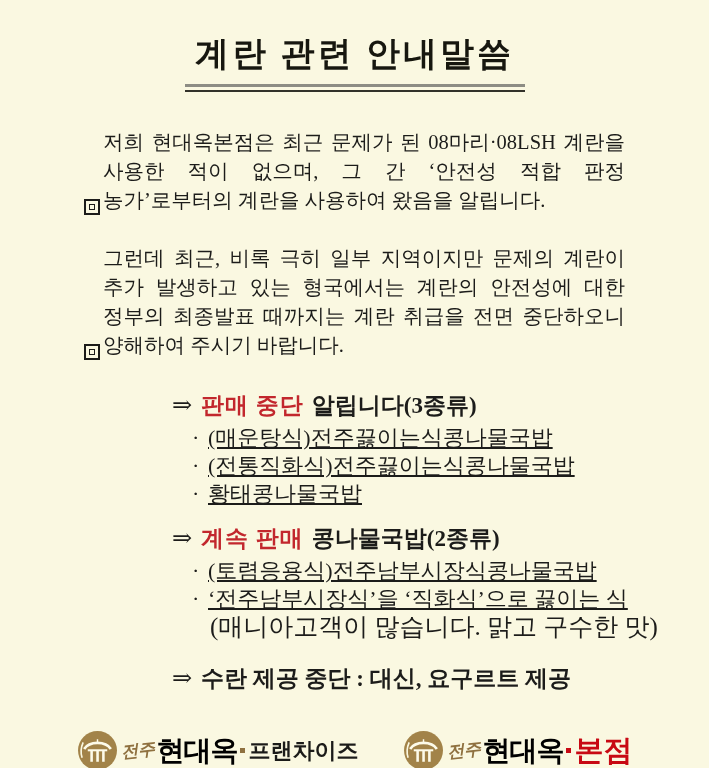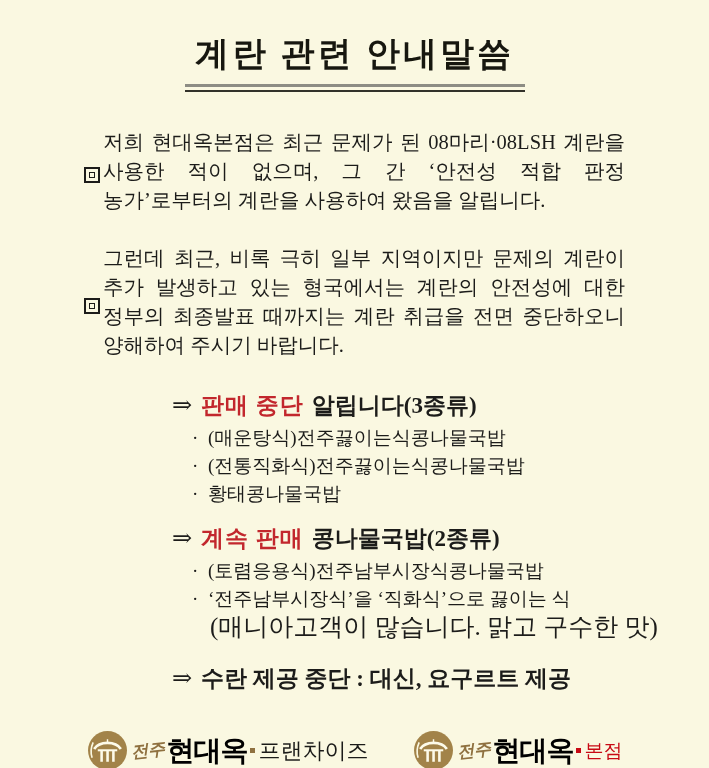--- a/index.html
+++ b/index.html
@@ -17,21 +17,21 @@
     margin: 0; text-align: center;
     font-size: 34px; font-weight: bold; letter-spacing: 3px;
     color: #17170f;
   }
   .title-underline { width: 340px; margin: 7px auto 0 auto; }
   .title-underline .ul-thick { height: 3px; background: #8d8d84; }
   .title-underline .ul-thin  { height: 2px; background: #32322a; margin-top: 3px; }
 
   
   .notices { margin: 36px 84px 0 84px; }
-  .notice { display: flex; align-items: center; margin-bottom: 29px; }
+  .notice { display: flex; align-items: flex-end; margin-bottom: 29px; }
   .notice:last-child { margin-bottom: 0; }
   .sq-bullet {
     flex: 0 0 auto;
     width: 12px; height: 12px;
     border: 2px solid #1C1C1A;
     margin: 7px 3px 0 0;
     display: inline-flex; align-items: center; justify-content: center;
     box-sizing: content-box;
   }
   .sq-bullet .sq-inner { width: 4px; height: 4px; border: 1.5px solid #1C1C1A; display: block; }
@@ -42,21 +42,21 @@
     word-break: keep-all;
   }
 
   
   .menu-sections { margin: 30px 40px 0 172px; }
   .menu-section { margin-bottom: 15px; }
   .section-heading { font-size: 23px; line-height: 31px; font-weight: bold; color: #1C1C1A; }
   .section-heading .arrow { font-weight: normal; font-size: 24px; margin-right: 9px; }
   .section-heading .hl-red { color: #C2272D; letter-spacing: 1px; margin-right: 8px; }
   .section-items { list-style: none; margin: 3px 0 0 0; padding: 0 0 0 20px; }
-  .section-items li { font-size: 19px; line-height: 28px; color: #1C1C1A; }
+  .section-items li { font-size: 22px; line-height: 28px; color: #1C1C1A; text-decoration: underline; }
   .section-items .dot { display: inline-block; width: 16px; text-align: left; }
   .item-note { font-size: 25px; line-height: 28px; margin-left: 38px; }
   .menu-section.simple { margin-top: 22px; }
 
   
   .footer {
     margin-top: 36px;
     display: flex; justify-content: center; align-items: center; gap: 44px;
   }
   .logo { display: flex; align-items: center; }
@@ -69,24 +69,24 @@
   }
   .logo-brand {
     font-size: 28px; font-weight: bold; color: #000000;
     letter-spacing: -1px; line-height: 1;
   }
   .brand-dot { display: inline-block; width: 5px; height: 5px; margin: 0 4px 1px 2px; }
   .brand-dot.brown { background: #8F7140; }
   .brand-dot.red { background: #C80914; }
   .logo-suffix {
     font-family: "Liberation Sans", "DejaVu Sans", sans-serif;
-    font-weight: normal; line-height: 1;
+    font-weight: bold; line-height: 1;
   }
   .logo-suffix.dark { font-size: 22px; color: #1B1B19; }
-  .logo-suffix.red { font-size: 19px; color: #C80914; }
+  .logo-suffix.red { font-size: 29px; color: #C80914; }
 </style>
 </head>
 <body>
 
 <div class="page">
 
   <header>
     <h1 class="title">계란 관련 안내말씀</h1>
     <div class="title-underline">
       <div class="ul-thick"></div>

